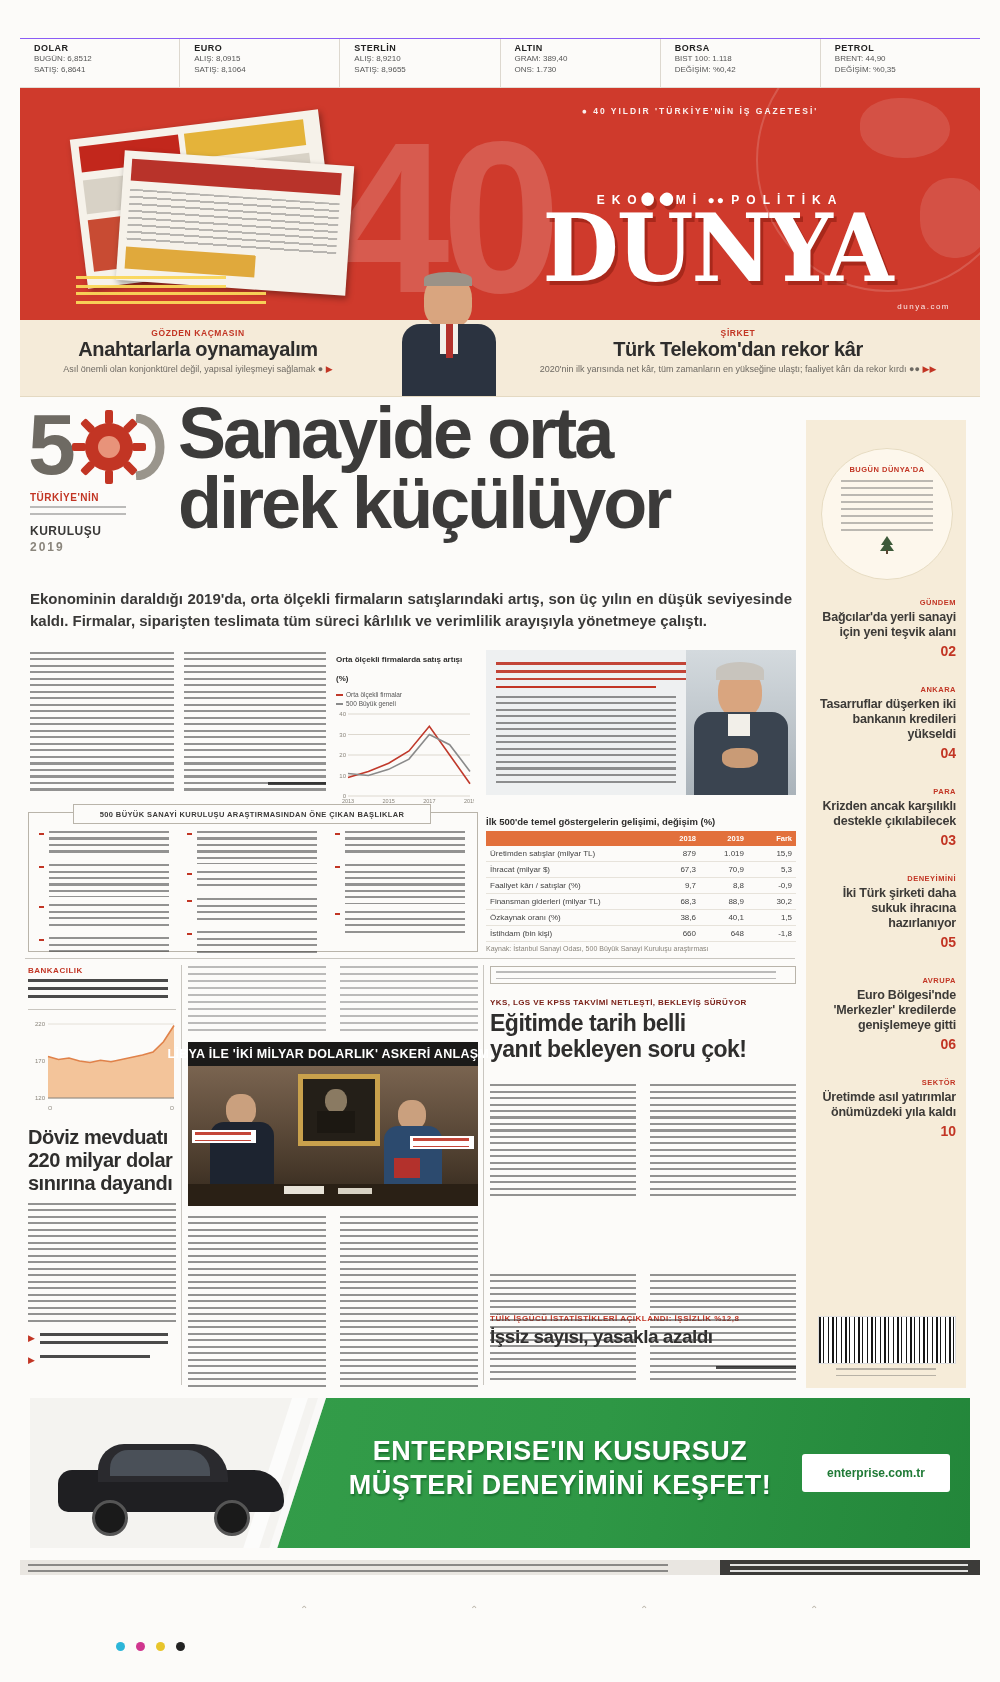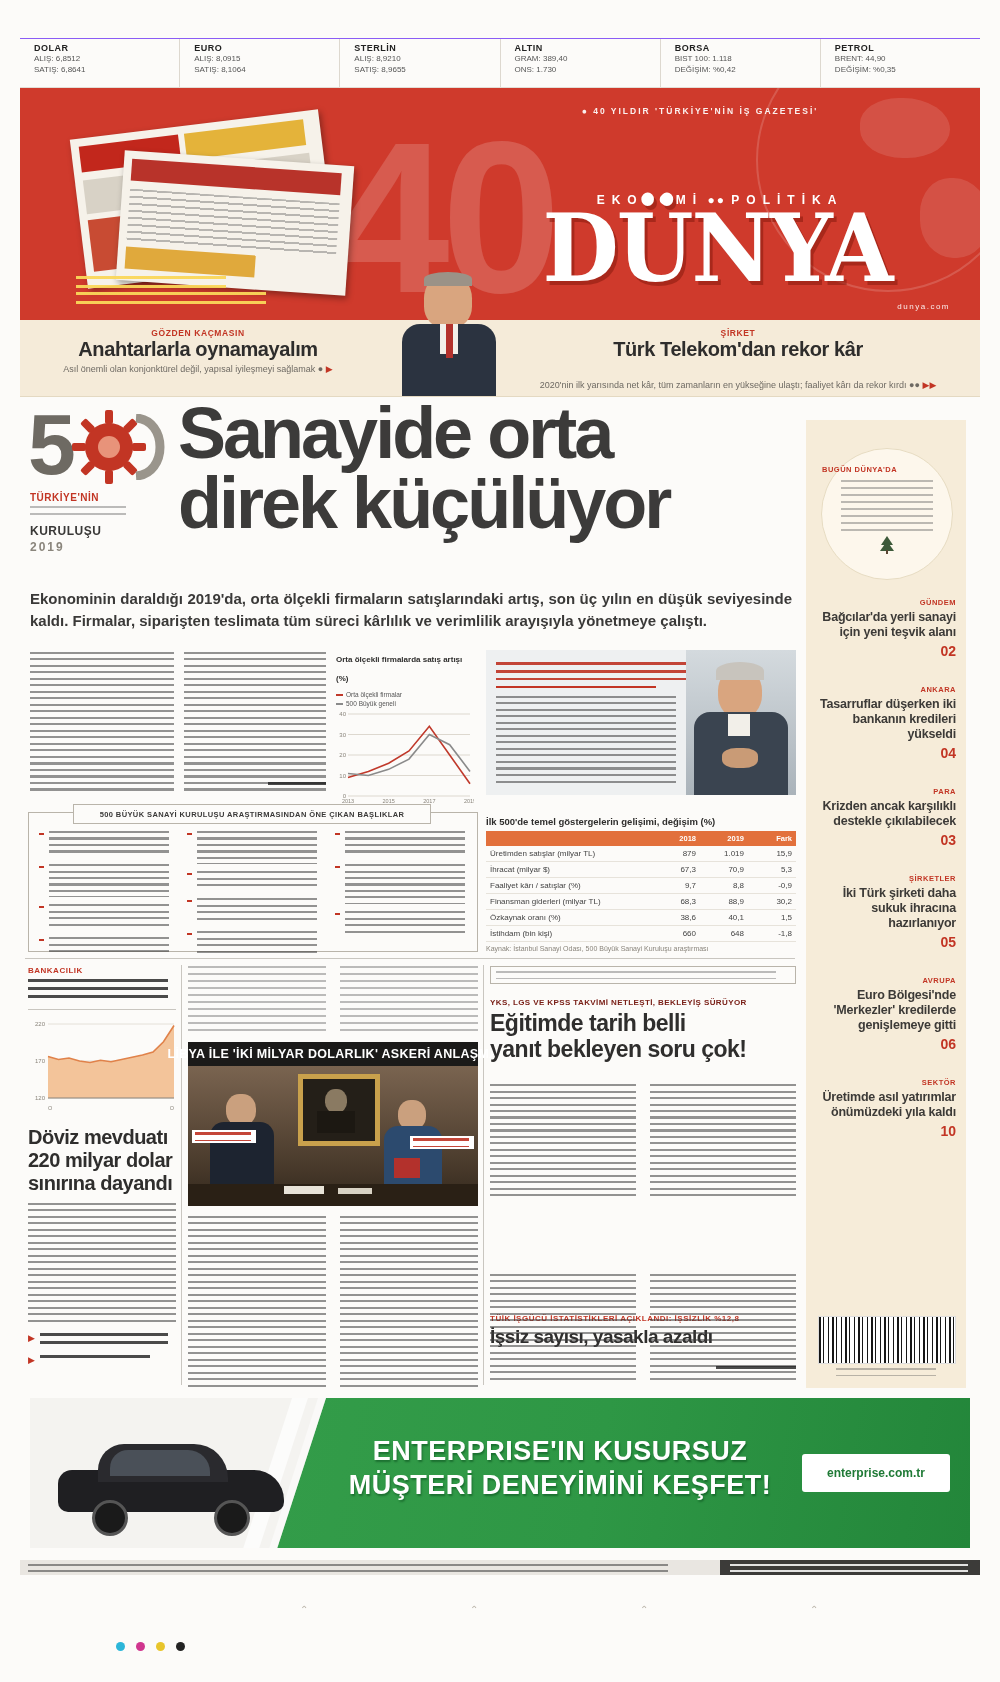--- a/index.html
+++ b/index.html
@@ -88,21 +88,21 @@
   .dot{width:9px;height:9px;border-radius:50%;}
 </style>
 </head>
 <body>
 
 <div id="page">
 
   <div id="market" class="abs" style="left:20px;top:38px;width:960px;height:48px;">
       <div class="mkt-item">
      <div class="mkt-label">DOLAR</div>
-     <div class="mkt-val">ALIŞ: 6,8512</div>
+     <div class="mkt-val">BUGÜN: 6,8512</div>
      <div class="mkt-val">SATIŞ: 6,8641</div>
    </div>
       <div class="mkt-item">
      <div class="mkt-label">EURO</div>
      <div class="mkt-val">ALIŞ: 8,0915</div>
      <div class="mkt-val">SATIŞ: 8,1064</div>
    </div>
       <div class="mkt-item">
      <div class="mkt-label">STERLİN</div>
      <div class="mkt-val">ALIŞ: 8,9210</div>
@@ -165,21 +165,21 @@
     <div class="abs" style="left:18px;top:8px;width:320px;">
       <div class="teaser-label">GÖZDEN KAÇMASIN</div>
       <div class="teaser-h">Anahtarlarla oynamayalım</div>
       <div class="teaser-sub" style="margin-top:4px;">
         <span>Asıl önemli olan konjonktürel değil, yapısal iyileşmeyi sağlamak ●</span> <span class="red-arrow">▶</span>
       </div>
     </div>
     <div class="abs" style="left:488px;top:8px;width:460px;">
       <div class="teaser-label">ŞİRKET</div>
       <div class="teaser-h">Türk Telekom'dan rekor kâr</div>
-      <div class="teaser-sub" style="margin-top:20px;">
+      <div class="teaser-sub" style="margin-top:4px;">
         <span>2020'nin ilk yarısında net kâr, tüm zamanların en yükseğine ulaştı; faaliyet kârı da rekor kırdı ●●</span> <span class="red-arrow">▶▶</span>
       </div>
     </div>
   </div>
 
   <div class="abs" style="left:396px;top:272px;width:106px;height:124px;">
     <div class="abs" style="left:28px;top:2px;width:48px;height:54px;background:#d9a57f;border-radius:45% 45% 40% 40%;"></div>
     <div class="abs" style="left:28px;top:0px;width:48px;height:14px;background:#9b9287;border-radius:50% 50% 0 0;"></div>
     <div class="abs" style="left:6px;top:52px;width:94px;height:72px;background:#2b3340;border-radius:18px 18px 0 0;"></div>
     <div class="abs" style="left:44px;top:52px;width:18px;height:30px;background:#f2efe9;"></div>
@@ -445,21 +445,21 @@
 
     <div class="story-label" style="margin-top:252px;">TÜİK İŞGÜCÜ İSTATİSTİKLERİ AÇIKLANDI: İŞSİZLİK %12,8</div>
     <div class="story-h" style="font-size:19px;line-height:22px;margin-top:3px;">İşsiz sayısı, yasakla azaldı</div>
     <div class="greek abs" style="left:0;top:308px;width:146px;height:108px;"></div>
     <div class="greek abs" style="left:160px;top:308px;width:146px;height:108px;"></div>
     <div class="greek-dark abs" style="left:226px;top:400px;width:80px;height:8px;"></div>
   </div>
 
   <div id="rail" class="abs" style="left:806px;top:420px;width:160px;height:968px;">
     <div class="rail-circle abs" style="left:15px;top:28px;width:130px;height:130px;">
-      <div class="rail-label" style="margin-top:16px;color:#c23524;">BUGÜN DÜNYA'DA</div>
+      <div class="rail-label" style="text-align:center;margin-top:16px;color:#c23524;">BUGÜN DÜNYA'DA</div>
       <div class="greek-lite" style="width:92px;height:52px;margin:6px auto 0;"></div>
       <svg width="16" height="18" viewBox="0 0 16 18" style="display:block;margin:4px auto 0;">
         <polygon points="8,0 14,9 2,9" fill="#3d5a3a"></polygon>
           <polygon points="8,5 15,15 1,15" fill="#3d5a3a"></polygon>
           <rect x="7" y="14" width="2" height="4" fill="#5a4632"></rect>
       </svg>
     </div>
     <div id="rail-items" class="abs" style="left:0;top:178px;width:160px;">
         <div class="rail-item">
      <div class="rail-label">GÜNDEM</div>
@@ -470,21 +470,21 @@
      <div class="rail-label">ANKARA</div>
      <div class="rail-text">Tasarruflar düşerken iki bankanın kredileri yükseldi</div>
      <div class="rail-page">04</div>
    </div>
         <div class="rail-item">
      <div class="rail-label">PARA</div>
      <div class="rail-text">Krizden ancak karşılıklı destekle çıkılabilecek</div>
      <div class="rail-page">03</div>
    </div>
         <div class="rail-item">
-     <div class="rail-label">ŞİRKETLER</div>
+     <div class="rail-label">DENEYİMİNİ</div>
      <div class="rail-text">İki Türk şirketi daha sukuk ihracına hazırlanıyor</div>
      <div class="rail-page">05</div>
    </div>
         <div class="rail-item">
      <div class="rail-label">AVRUPA</div>
      <div class="rail-text">Euro Bölgesi'nde 'Merkezler' kredilerde genişlemeye gitti</div>
      <div class="rail-page">06</div>
    </div>
         <div class="rail-item">
      <div class="rail-label">SEKTÖR</div>

